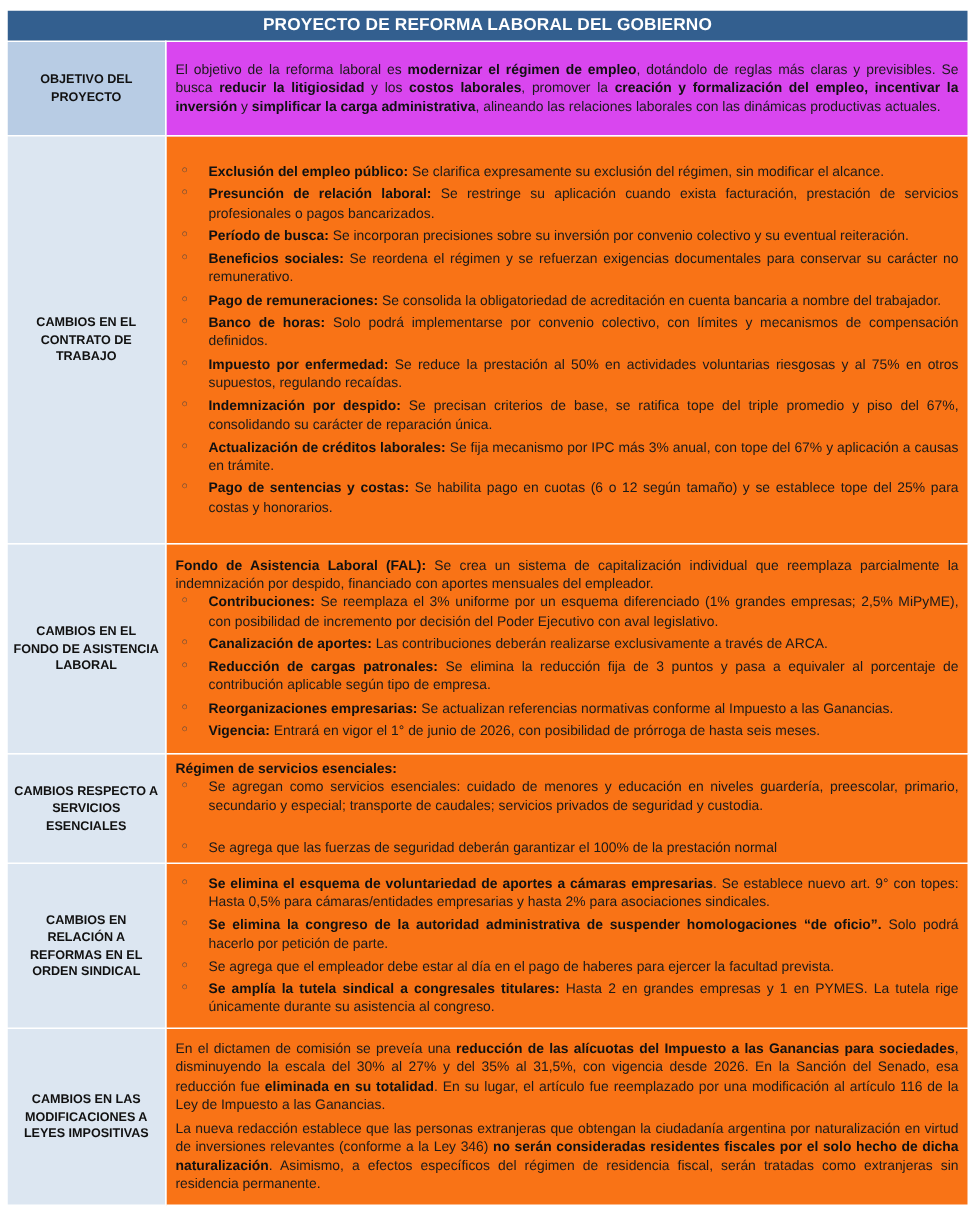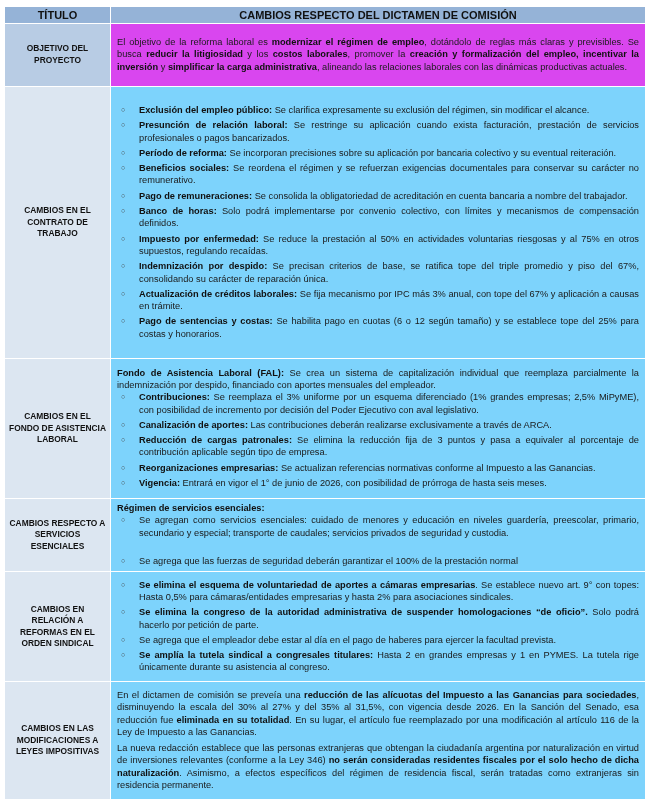--- a/index.html
+++ b/index.html
@@ -16,21 +16,21 @@
   .col-head {
     background: #95b3d7; color: #111; font-weight: bold; font-size: 11px;
     text-align: center; height: 17px;
   }
   .label {
     background: #dce6f1; font-weight: bold; font-size: 8.4px; text-align: center;
     line-height: 1.38; padding: 0 4px; color: #111;
   }
   .label.dark { background: #b8cce4; }
   .content {
-    background: #7dd3fc; font-size: 9.25px; line-height: 1.33; text-align: justify;
+    background: #f97316; font-size: 9.25px; line-height: 1.33; text-align: justify;
     padding: 3px 6px 4px 6px; color: #1a1a1a;
   }
   .content.blue { background: #d946ef; }
   .content p { margin: 0; }
   .content p + p { margin-top: 4px; }
   .content b { font-weight: bold; color: #111; }
   ul.bl { list-style: none; margin: 0; padding: 0; }
   ul.bl li { position: relative; padding-left: 22px; margin: 0 0 3px 0; }
   ul.bl.tight li { margin-bottom: 16px; }
   ul.bl li:last-child { margin-bottom: 0; }
@@ -43,39 +43,38 @@
 </head>
 <body>
 
 <div class="doc">
   <table>
     <colgroup>
         <col class="col-left">
         <col>
       </colgroup>
     <tbody>
-    <tr>
-      <th class="col-head">TÍTULO</th>
-      <th class="col-head">CAMBIOS RESPECTO DEL DICTAMEN DE COMISIÓN</th>
+        <tr>
+      <th colspan="2" class="main-title">PROYECTO DE REFORMA LABORAL DEL GOBIERNO</th>
     </tr>
 
     <tr style="height:63px">
       <td class="label dark">OBJETIVO DEL PROYECTO</td>
       <td class="content blue">
         <p><span>El objetivo de la reforma laboral es </span><b>modernizar el régimen de empleo</b><span>, dotándolo de reglas más claras y previsibles. Se busca </span><b>reducir la litigiosidad</b><span> y los </span><b>costos laborales</b><span>, promover la </span><b>creación y formalización del empleo, incentivar la inversión</b><span> y </span><b>simplificar la carga administrativa</b><span>, alineando las relaciones laborales con las dinámicas productivas actuales.</span></p>
       </td>
     </tr>
 
     <tr style="height:272px">
       <td class="label">CAMBIOS EN EL CONTRATO DE TRABAJO</td>
       <td class="content">
         <ul class="bl">
               <li><span class="bullet">○</span><b>Exclusión del empleo público:</b><span> Se clarifica expresamente su exclusión del régimen, sin modificar el alcance.</span></li>
               <li><span class="bullet">○</span><b>Presunción de relación laboral:</b><span> Se restringe su aplicación cuando exista facturación, prestación de servicios profesionales o pagos bancarizados.</span></li>
-              <li><span class="bullet">○</span><b>Período de reforma:</b><span> Se incorporan precisiones sobre su aplicación por bancaria colectivo y su eventual reiteración.</span></li>
+              <li><span class="bullet">○</span><b>Período de busca:</b><span> Se incorporan precisiones sobre su inversión por convenio colectivo y su eventual reiteración.</span></li>
               <li><span class="bullet">○</span><b>Beneficios sociales:</b><span> Se reordena el régimen y se refuerzan exigencias documentales para conservar su carácter no remunerativo.</span></li>
               <li><span class="bullet">○</span><b>Pago de remuneraciones:</b><span> Se consolida la obligatoriedad de acreditación en cuenta bancaria a nombre del trabajador.</span></li>
               <li><span class="bullet">○</span><b>Banco de horas:</b><span> Solo podrá implementarse por convenio colectivo, con límites y mecanismos de compensación definidos.</span></li>
               <li><span class="bullet">○</span><b>Impuesto por enfermedad:</b><span> Se reduce la prestación al 50% en actividades voluntarias riesgosas y al 75% en otros supuestos, regulando recaídas.</span></li>
               <li><span class="bullet">○</span><b>Indemnización por despido:</b><span> Se precisan criterios de base, se ratifica tope del triple promedio y piso del 67%, consolidando su carácter de reparación única.</span></li>
               <li><span class="bullet">○</span><b>Actualización de créditos laborales:</b><span> Se fija mecanismo por IPC más 3% anual, con tope del 67% y aplicación a causas en trámite.</span></li>
               <li><span class="bullet">○</span><b>Pago de sentencias y costas:</b><span> Se habilita pago en cuotas (6 o 12 según tamaño) y se establece tope del 25% para costas y honorarios.</span></li>
             </ul>
       </td>
     </tr>

